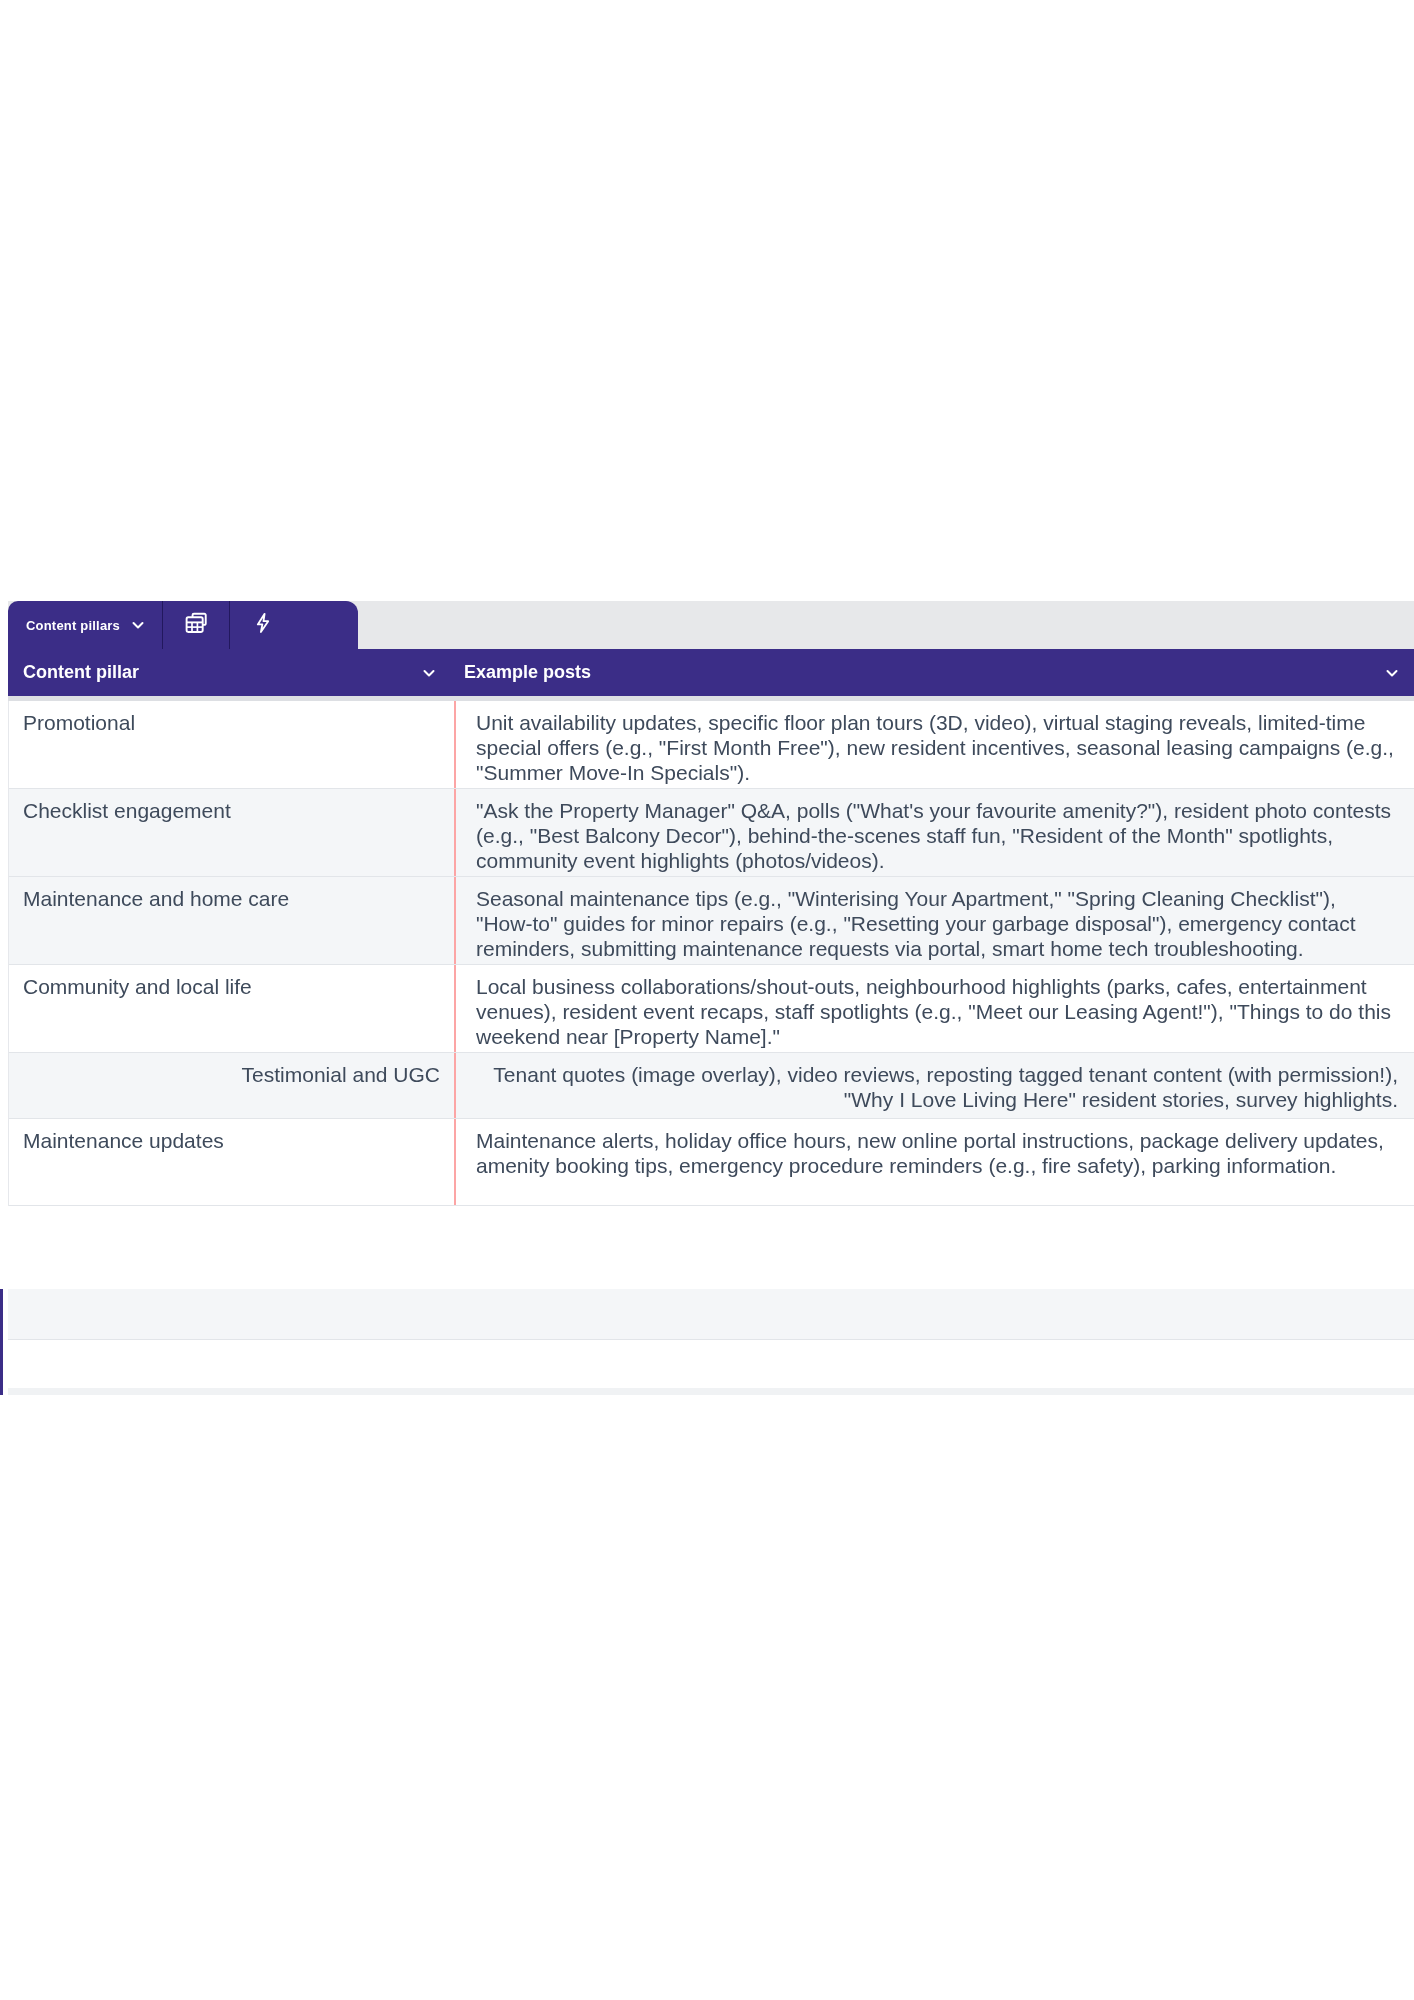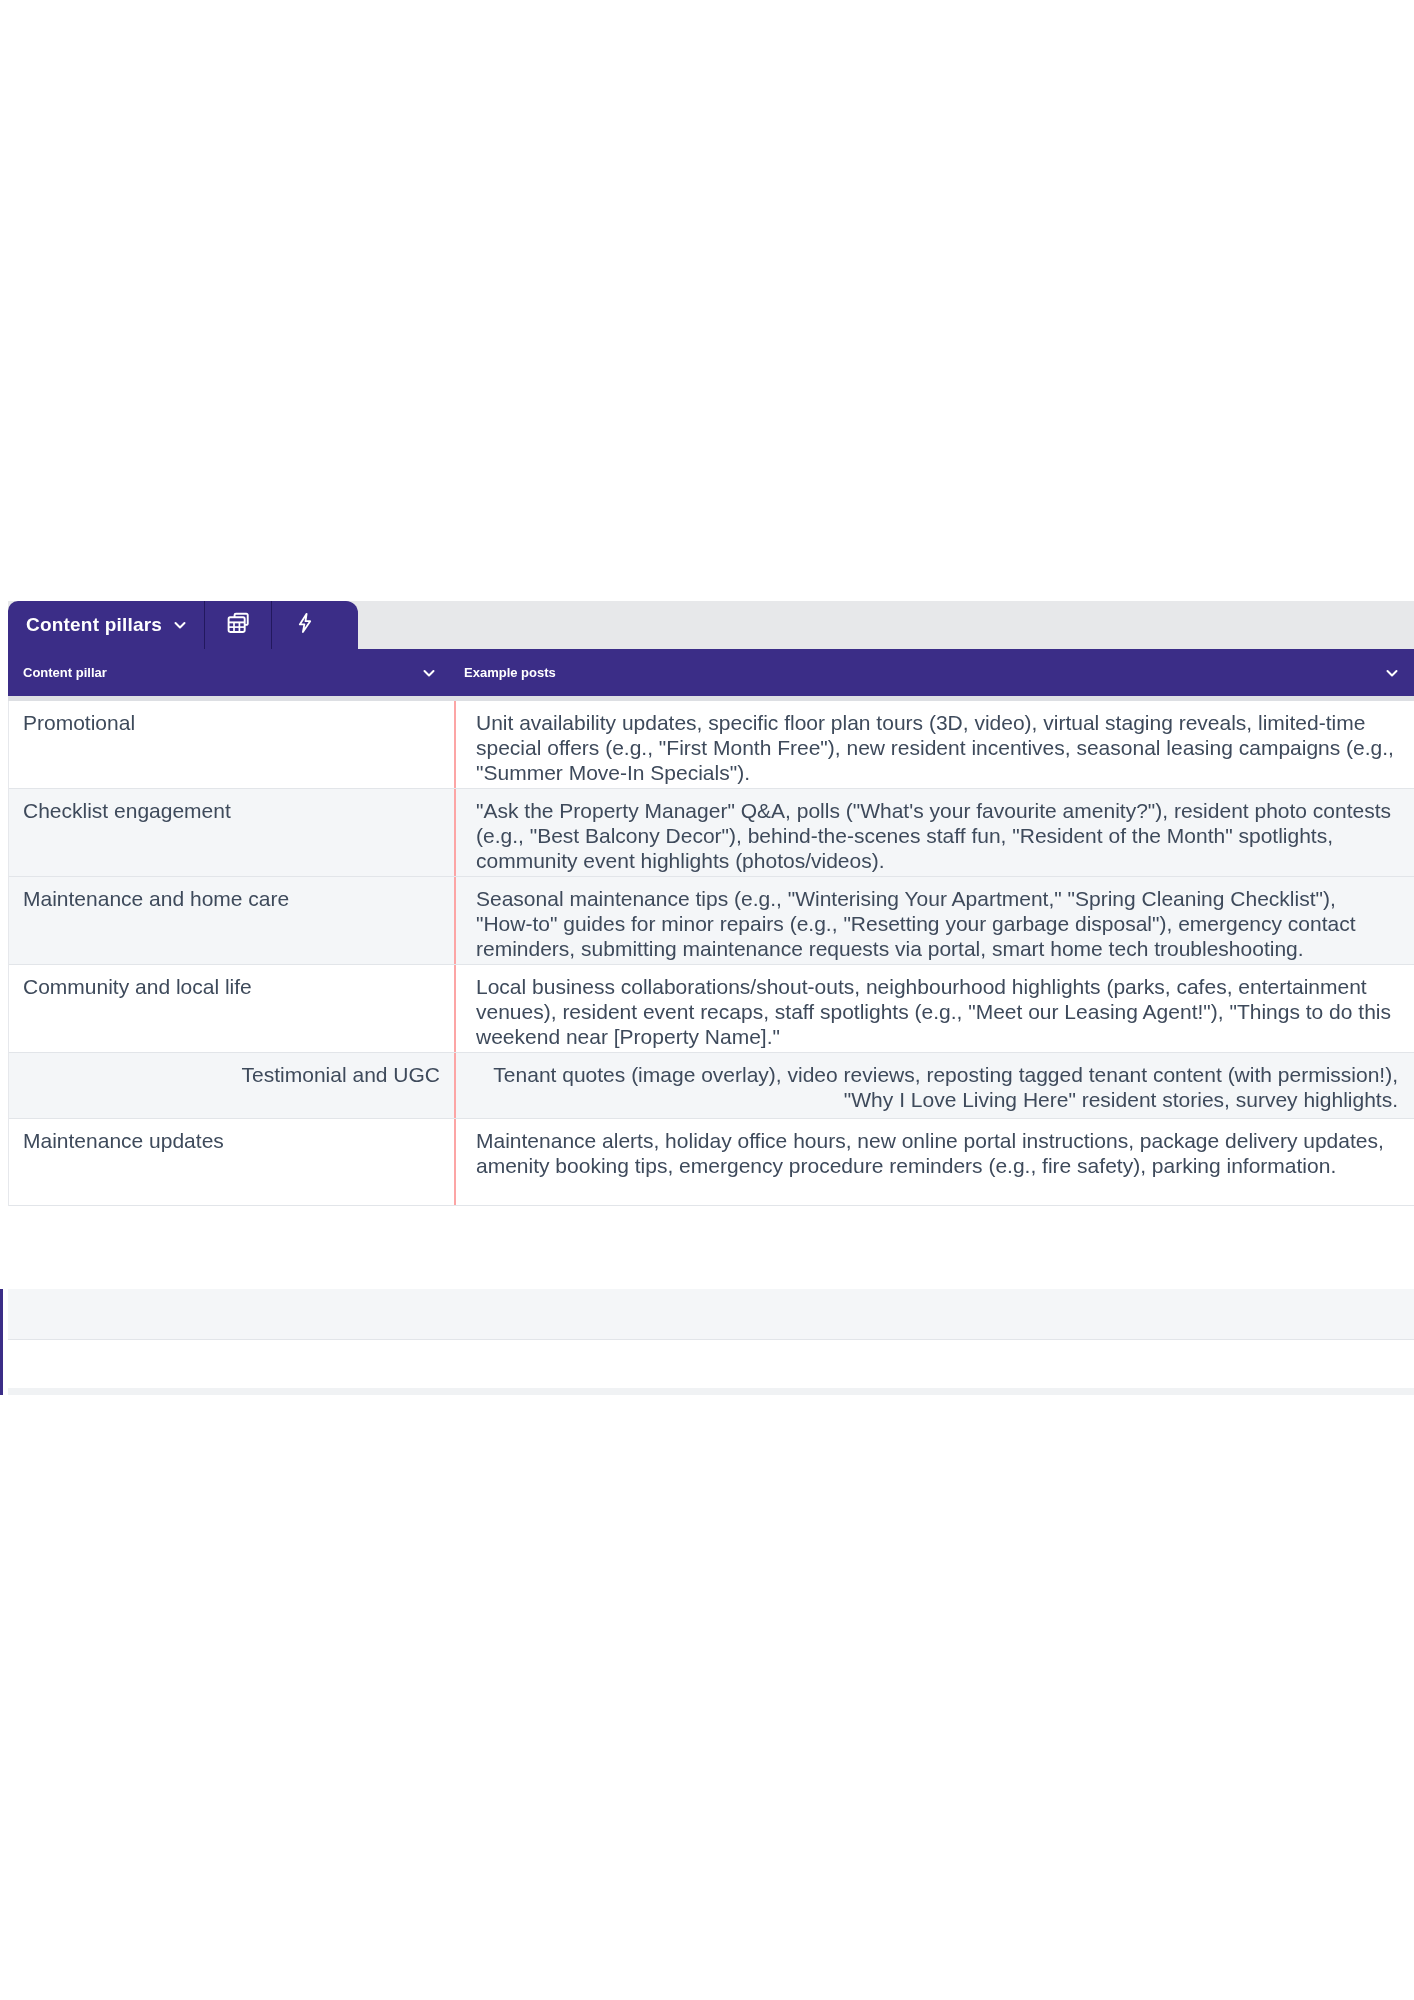--- a/index.html
+++ b/index.html
@@ -14,31 +14,31 @@
   
   .tabbar {
     position:absolute; left:8px; right:0; top:601px; height:48px;
     background:#e7e8ea; display:flex; align-items:stretch;
   }
   .tab {
     background:#3b2d87; color:#fff; display:flex; align-items:stretch;
     border-radius:10px 12px 0 0; min-width:350px;
   }
   .tab-main { display:flex; align-items:center; padding:0 16px 0 18px; gap:10px; }
-  .tab-label { font-size:19px; font-weight:bold; letter-spacing:.2px; white-space:nowrap; }
+  .tab-label { font-size:13px; font-weight:bold; letter-spacing:.2px; white-space:nowrap; }
   .tab-seg {
     width:67px; display:flex; align-items:center; justify-content:center;
     border-left:1px solid rgba(15,8,60,.55);
   }
   .icon-btn { display:flex; align-items:center; justify-content:center; cursor:pointer; }
 
   
   .thead {
     position:absolute; left:8px; right:0; top:649px; height:47px;
-    background:#3b2d87; color:#fff; display:flex; font-weight:bold; font-size:13px;
+    background:#3b2d87; color:#fff; display:flex; font-weight:bold; font-size:18px;
   }
   .th { display:flex; align-items:center; justify-content:space-between; }
   .th1 { width:445px; flex:none; padding:0 16px 0 15px; }
   .th2 { flex:1; padding:0 14px 0 11px;gap:16px; }
   .head-gap { position:absolute; left:8px; right:0; top:696px; height:5px; background:#dddfe3; }
 
   
   .tbody { position:absolute; left:8px; right:0; top:701px; border-left:1px solid #e6e8ec; }
   .tr { display:flex; border-bottom:1px solid #e2e5e9; background:#ffffff; }
   .tr.alt { background:#f4f6f8; }

